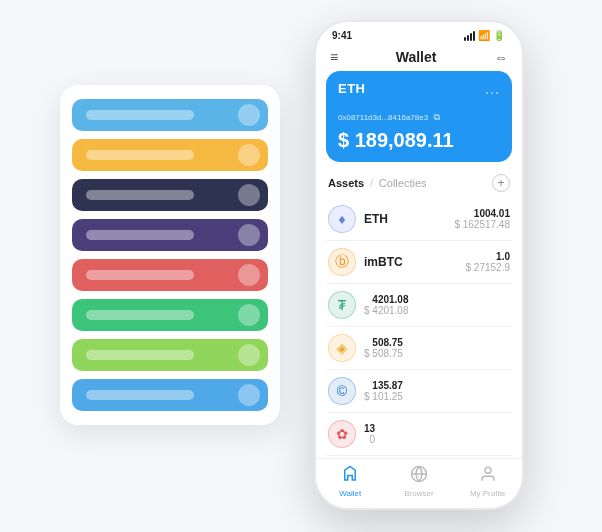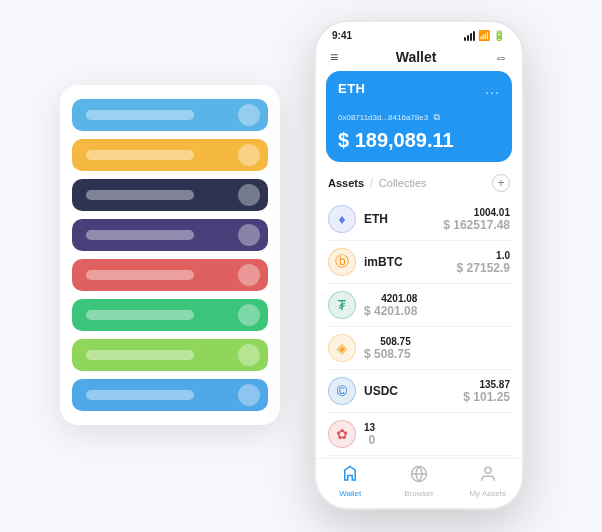--- a/index.html
+++ b/index.html
@@ -210,23 +210,22 @@
     }
     .asset-amounts {
       text-align: right;
     }
     .asset-amount-main {
       font-size: 10px;
       font-weight: 600;
       color: #222;
     }
     .asset-amount-usd {
-      font-size: 12px;
+      font-size: 10px;
       color: #aaa;
-      font-weight: bold;
     }
 
     
     .bottom-nav {
       display: flex;
       border-top: 1px solid #f0f0f0;
       padding: 6px 0 10px;
     }
     .bottom-nav-item {
       flex: 1;
@@ -368,21 +367,20 @@
       </div>
       <div class="asset-item">
         <div class="asset-icon" style="background: rgba(245, 166, 35, 0.133); color: rgb(245, 166, 35); border: 1.5px solid rgba(245, 166, 35, 0.333);">◈</div>
         <div class="asset-amounts">
           <div class="asset-amount-main">508.75</div>
           <div class="asset-amount-usd">$ 508.75</div>
         </div>
       </div>
       <div class="asset-item">
         <div class="asset-icon" style="background: rgba(39, 117, 202, 0.133); color: rgb(39, 117, 202); border: 1.5px solid rgba(39, 117, 202, 0.333);">©</div>
-        <div class="asset-name">USDC</div>
         <div class="asset-amounts">
           <div class="asset-amount-main">135.87</div>
           <div class="asset-amount-usd">$ 101.25</div>
         </div>
       </div>
       <div class="asset-item">
         <div class="asset-icon" style="background: rgba(224, 85, 85, 0.133); color: rgb(224, 85, 85); border: 1.5px solid rgba(224, 85, 85, 0.333);">✿</div>
         <div class="asset-amounts">
           <div class="asset-amount-main">13</div>
           <div class="asset-amount-usd">0</div>
@@ -403,16 +401,16 @@
             <line x1="2" y1="12" x2="22" y2="12"></line>
             <path d="M12 2a15.3 15.3 0 0 1 4 10 15.3 15.3 0 0 1-4 10 15.3 15.3 0 0 1-4-10 15.3 15.3 0 0 1 4-10z"></path>
           </svg></div>
         <div class="bottom-nav-label">Browser</div>
       </div>
       <div class="bottom-nav-item">
         <div class="bottom-nav-icon"><svg width="18" height="18" viewBox="0 0 24 24" fill="none" stroke="#bbb" stroke-width="2">
             <path d="M20 21v-2a4 4 0 0 0-4-4H8a4 4 0 0 0-4 4v2"></path>
             <circle cx="12" cy="7" r="4"></circle>
           </svg></div>
-        <div class="bottom-nav-label">My Assets</div>
+        <div class="bottom-nav-label">My Profile</div>
       </div>
     </div>
 </div>
 
 </body></html>

